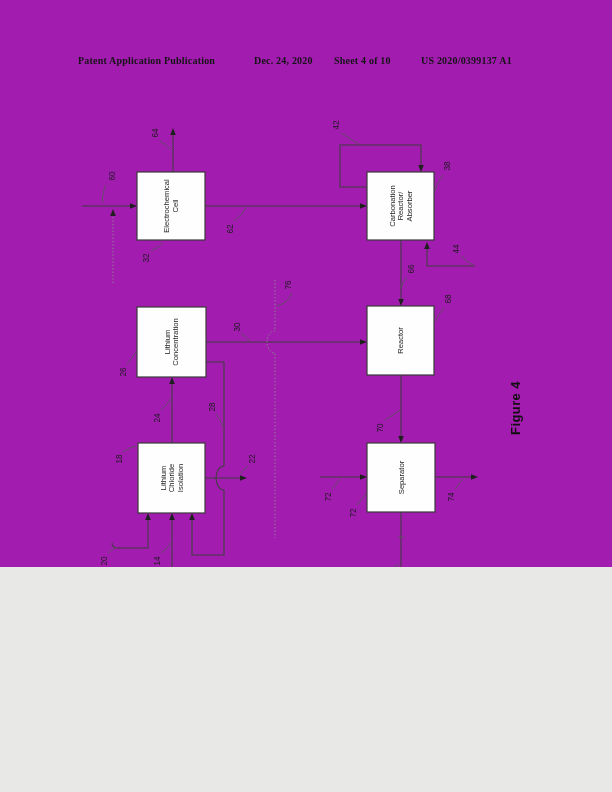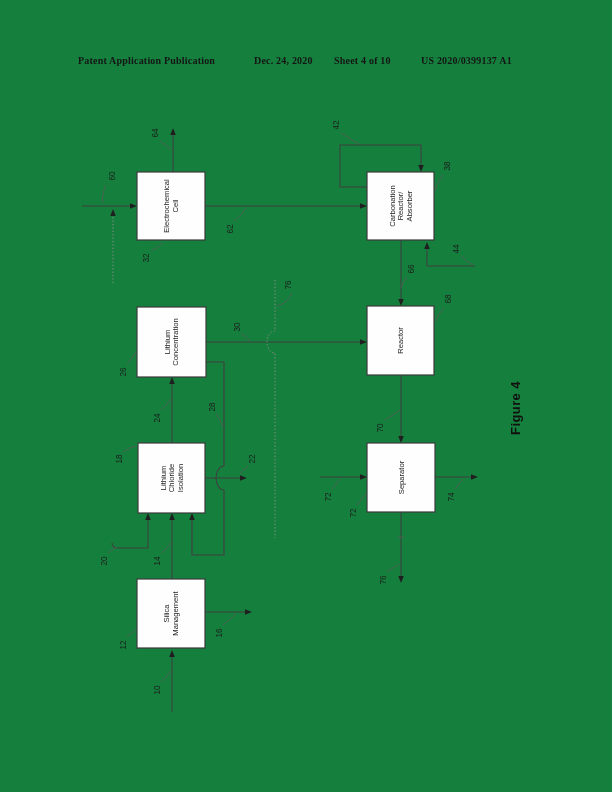--- a/index.html
+++ b/index.html
@@ -1,16 +1,16 @@
 <!DOCTYPE html>
 <html><head>
 <meta charset="utf-8">
 <style>
   html,body{margin:0;padding:0;background:#e8e8e6;}
-  .page{position:relative;width:612px;height:792px;background:#15803d;margin:0 auto;overflow:hidden;}
+  .page{position:relative;width:612px;height:567px;background:#a21caf;margin:0 auto;overflow:hidden;}
   svg{position:absolute;left:0;top:0;}
   .box{fill:#fefefe;stroke:#3a3a3a;stroke-width:1.2;}
   .bt{font-family:"Liberation Sans",sans-serif;font-size:7.6px;fill:#1c1c1c;text-anchor:middle;}
   .rt{font-family:"Liberation Sans",sans-serif;font-size:8.2px;fill:#1c1c1c;text-anchor:middle;}
   .ln{stroke:#3f3f3f;stroke-width:1.05;fill:none;}
   .dot{stroke:#8c8c8c;stroke-width:1;fill:none;stroke-dasharray:1.3 2.1;}
   .ld{stroke:#595959;stroke-width:.8;fill:none;}
   .ah{fill:#1f1f1f;stroke:none;}
   .hdr{font-family:"Liberation Serif",serif;font-weight:bold;font-size:10px;fill:#151515;letter-spacing:.2px;}
   .fig{font-family:"Liberation Sans",sans-serif;font-weight:bold;font-size:13px;fill:#101010;text-anchor:middle;letter-spacing:.4px;}

